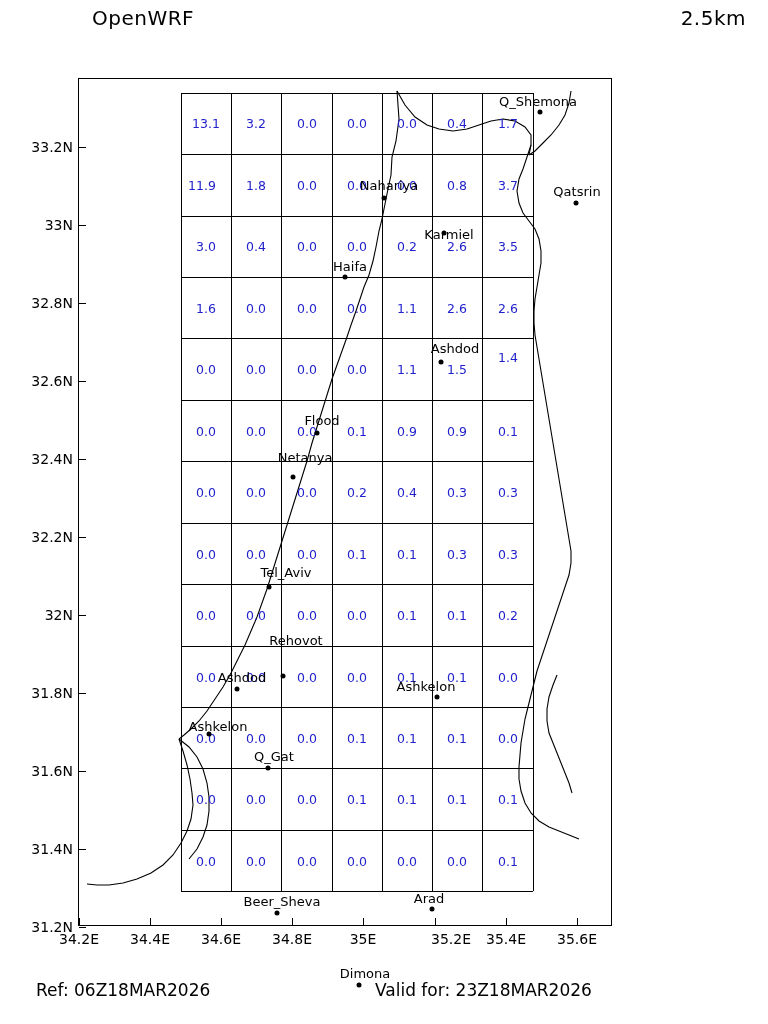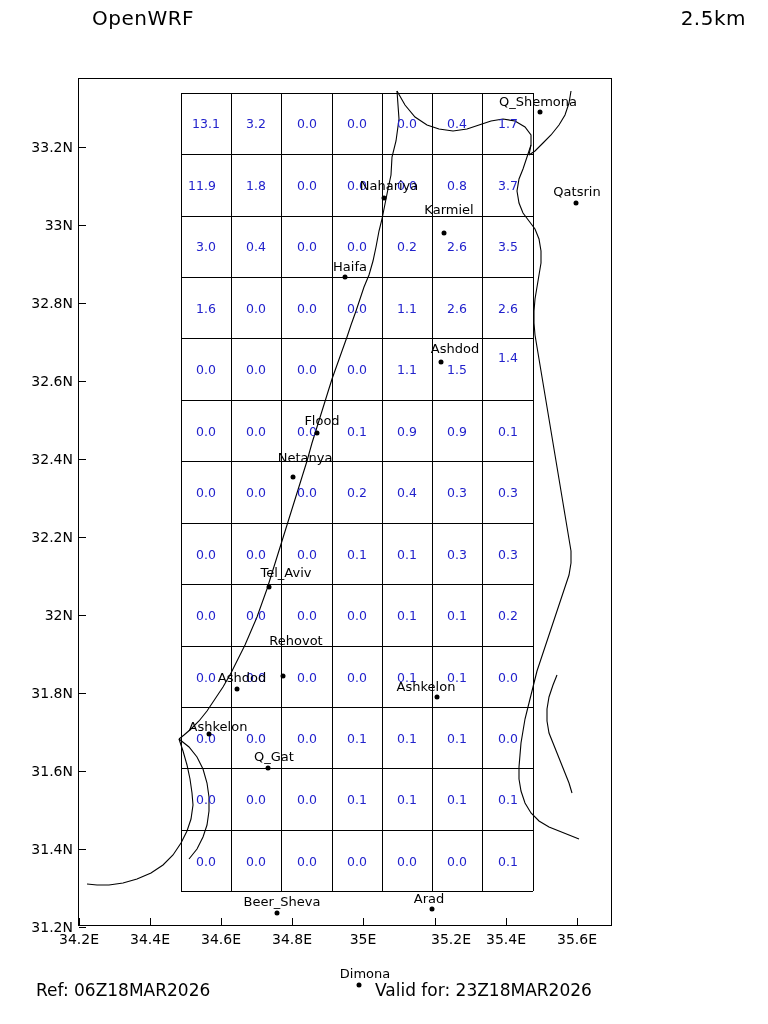--- a/index.html
+++ b/index.html
@@ -270,21 +270,21 @@
     <div class="city-dot" style="left:461px;top:33px"></div>
     <div class="city-lbl" style="left:459px;top:22px">Q_Shemona</div>
 
     <div class="city-dot" style="left:497px;top:124px"></div>
     <div class="city-lbl" style="left:498px;top:112px">Qatsrin</div>
 
     <div class="city-dot" style="left:305px;top:119px"></div>
     <div class="city-lbl" style="left:310px;top:106px">Nahariya</div>
 
     <div class="city-dot" style="left:365px;top:154px"></div>
-    <div class="city-lbl" style="left:370px;top:130px">Karmiel</div>
+    <div class="city-lbl" style="left:370px;top:155px">Karmiel</div>
 
     <div class="city-dot" style="left:266px;top:198px"></div>
     <div class="city-lbl" style="left:271px;top:187px">Haifa</div>
 
     <div class="city-dot" style="left:362px;top:283px"></div>
     <div class="city-lbl" style="left:376px;top:269px">Ashdod</div>
 
     <div class="city-dot" style="left:238px;top:354px"></div>
     <div class="city-lbl" style="left:243px;top:341px">Flood</div>
 

